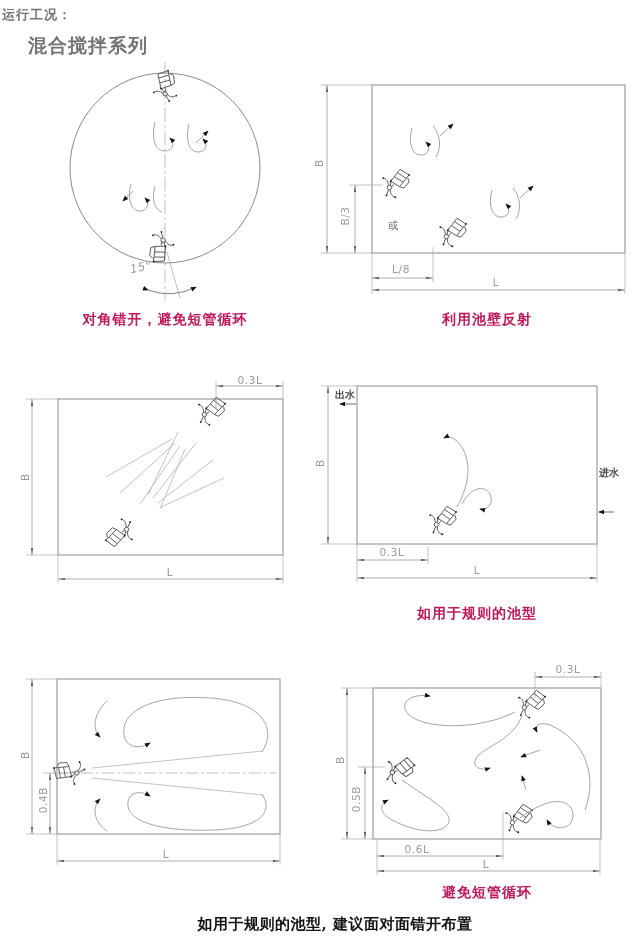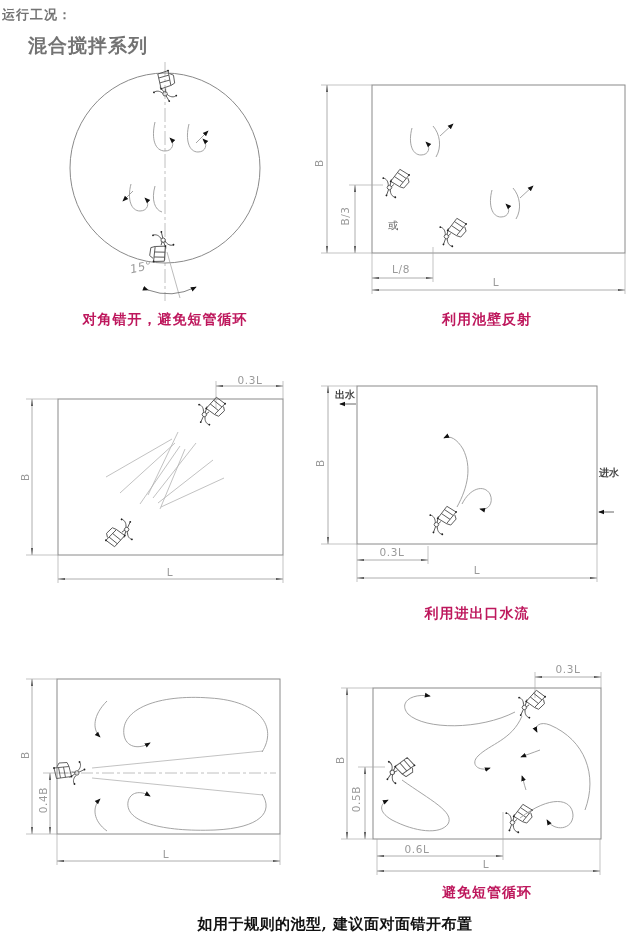--- a/index.html
+++ b/index.html
@@ -235,21 +235,21 @@
 
   <span class="dim" style="left:250px; top:380px;">0.3L</span>
   <span class="dim v" style="left:25px; top:477px;">B</span>
   <span class="dim" style="left:170px; top:572px;">L</span>
 
   <span class="cjk-small" style="left:335px; top:388px;">出水</span>
   <span class="cjk-small" style="left:599px; top:466px;">进水</span>
   <span class="dim v" style="left:320px; top:463px;">B</span>
   <span class="dim" style="left:392px; top:552px;">0.3L</span>
   <span class="dim" style="left:477px; top:570px;">L</span>
-  <div class="caption" style="left:357px; top:605px; width:240px;">利用进出口水流</div>
+  <div class="caption" style="left:357px; top:605px; width:240px;">如用于规则的池型</div>
 
   <span class="dim v" style="left:25px; top:755px;">B</span>
   <span class="dim v" style="left:43px; top:800px;">0.4B</span>
   <span class="dim" style="left:166px; top:854px;">L</span>
 
   <span class="dim" style="left:568px; top:669px;">0.3L</span>
   <span class="dim v" style="left:340px; top:760px;">B</span>
   <span class="dim v" style="left:356px; top:799px;">0.5B</span>
   <span class="dim" style="left:417px; top:849px;">0.6L</span>
   <span class="dim" style="left:486px; top:864px;">L</span>

